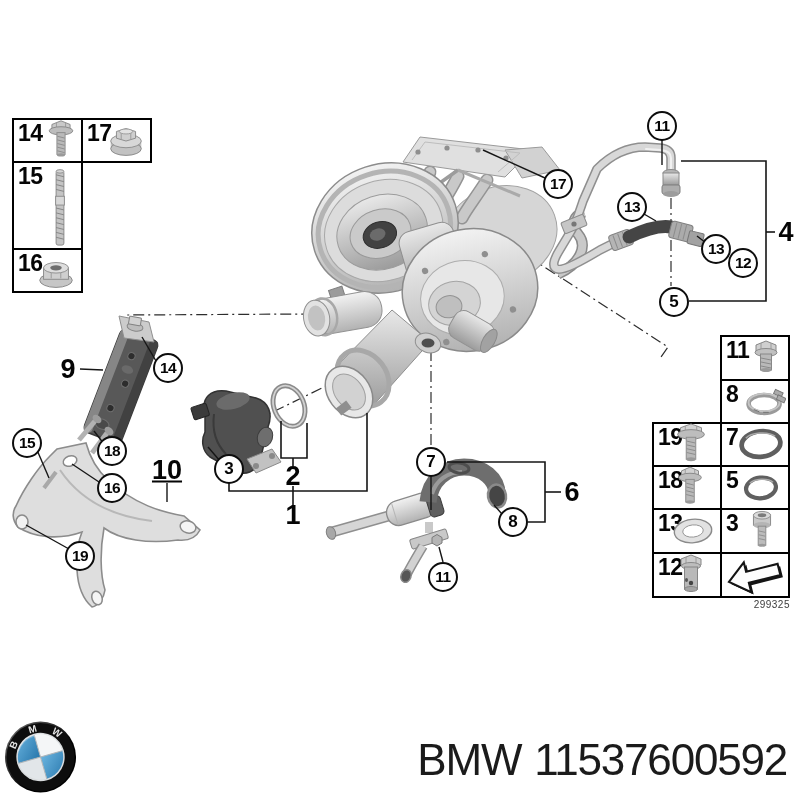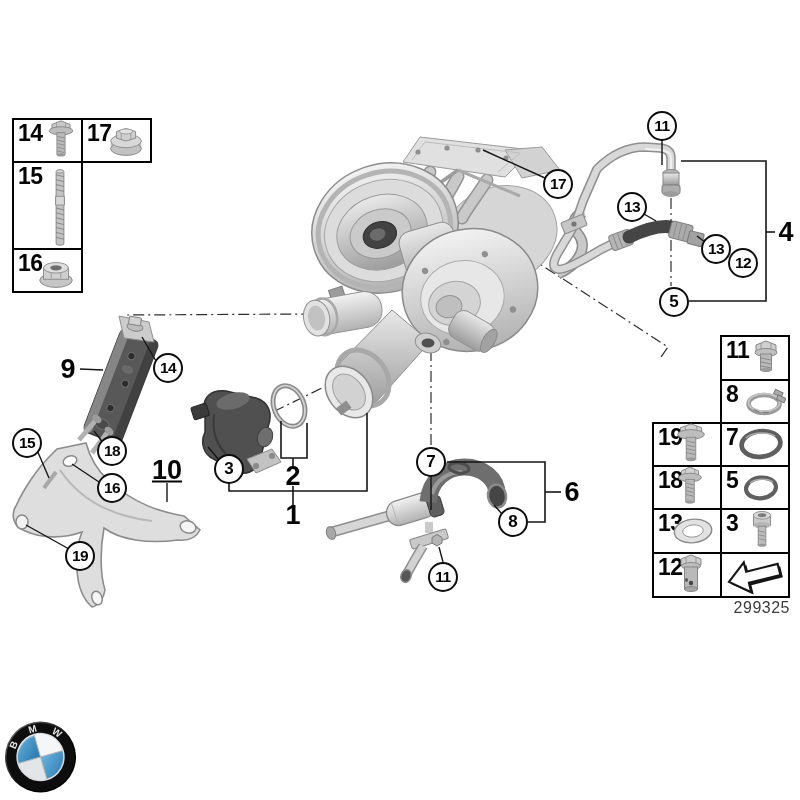--- a/index.html
+++ b/index.html
@@ -29,21 +29,21 @@
     transform:translate(-50%,-50%);
   }
   .callout.two{font-size:15.5px;letter-spacing:-0.5px;}
   .plain-num{
     position:absolute;transform:translate(-50%,-50%);
     font-weight:bold;font-size:27px;color:#050505;line-height:1;
   }
 
   #diagram-number{
     position:absolute;left:680px;top:599px;width:110px;text-align:right;
-    font-size:16px;color:#3c3c3c;letter-spacing:0.5px;
+    font-size:10px;color:#3c3c3c;letter-spacing:0.5px;
   }
 
   #footer-text{
     position:absolute;top:735px;right:13px;
     font-size:44px;letter-spacing:-1.2px;color:#1b1b1b;white-space:nowrap;
   }
   #footer-text .pn{margin-left:13px;}
   #roundel{position:absolute;left:3px;top:719px;}
 </style>
 </head>
@@ -550,14 +550,17 @@
     <line x1="15" y1="38" x2="61" y2="38" stroke="#aeb4b8" stroke-width="1"></line>
     <g fill="#e4e4e4" font-family="Liberation Sans, sans-serif" font-size="10" font-weight="bold" text-anchor="middle">
       <text x="15.4" y="22" transform="rotate(-50 15.4 19)">B</text>
       <text x="38" y="12">M</text>
       <text x="60.6" y="22" transform="rotate(50 60.6 19)">W</text>
     </g>
     <path d="M18,26 A24,24 0 0 1 58,26" fill="none" stroke="#ffffff" stroke-width="2" opacity="0.25"></path>
   </g>
 </svg>
 
-
+<div id="footer-text">
+  <span>BMW</span><span class="pn">11537600592</span>
 </div>
 
+</div>
+
 </body></html>

